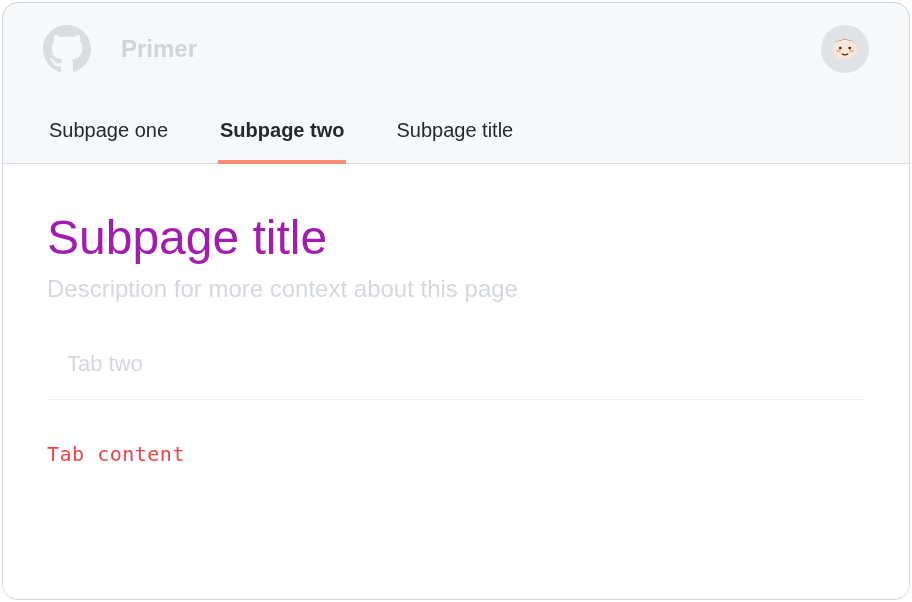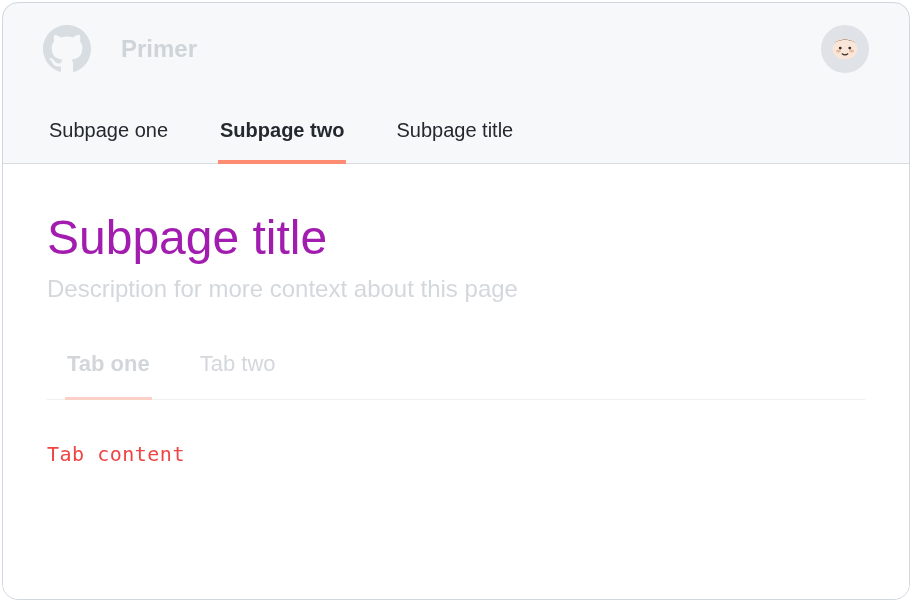--- a/index.html
+++ b/index.html
@@ -152,23 +152,20 @@
     <div class="nav-item">
       <span>Subpage title</span>
     </div>
   </div>
 
   <div class="main">
     <h1 class="page-title">Subpage title</h1>
     <p class="page-desc">Description for more context about this page</p>
 
     <div class="tabs">
-      <div class="tab active">
-        <span>Tab one</span>
-      </div>
       <div class="tab">
         <span>Tab two</span>
       </div>
     </div>
 
     <div class="tab-content">Tab content</div>
   </div>
 
 </div>
 

